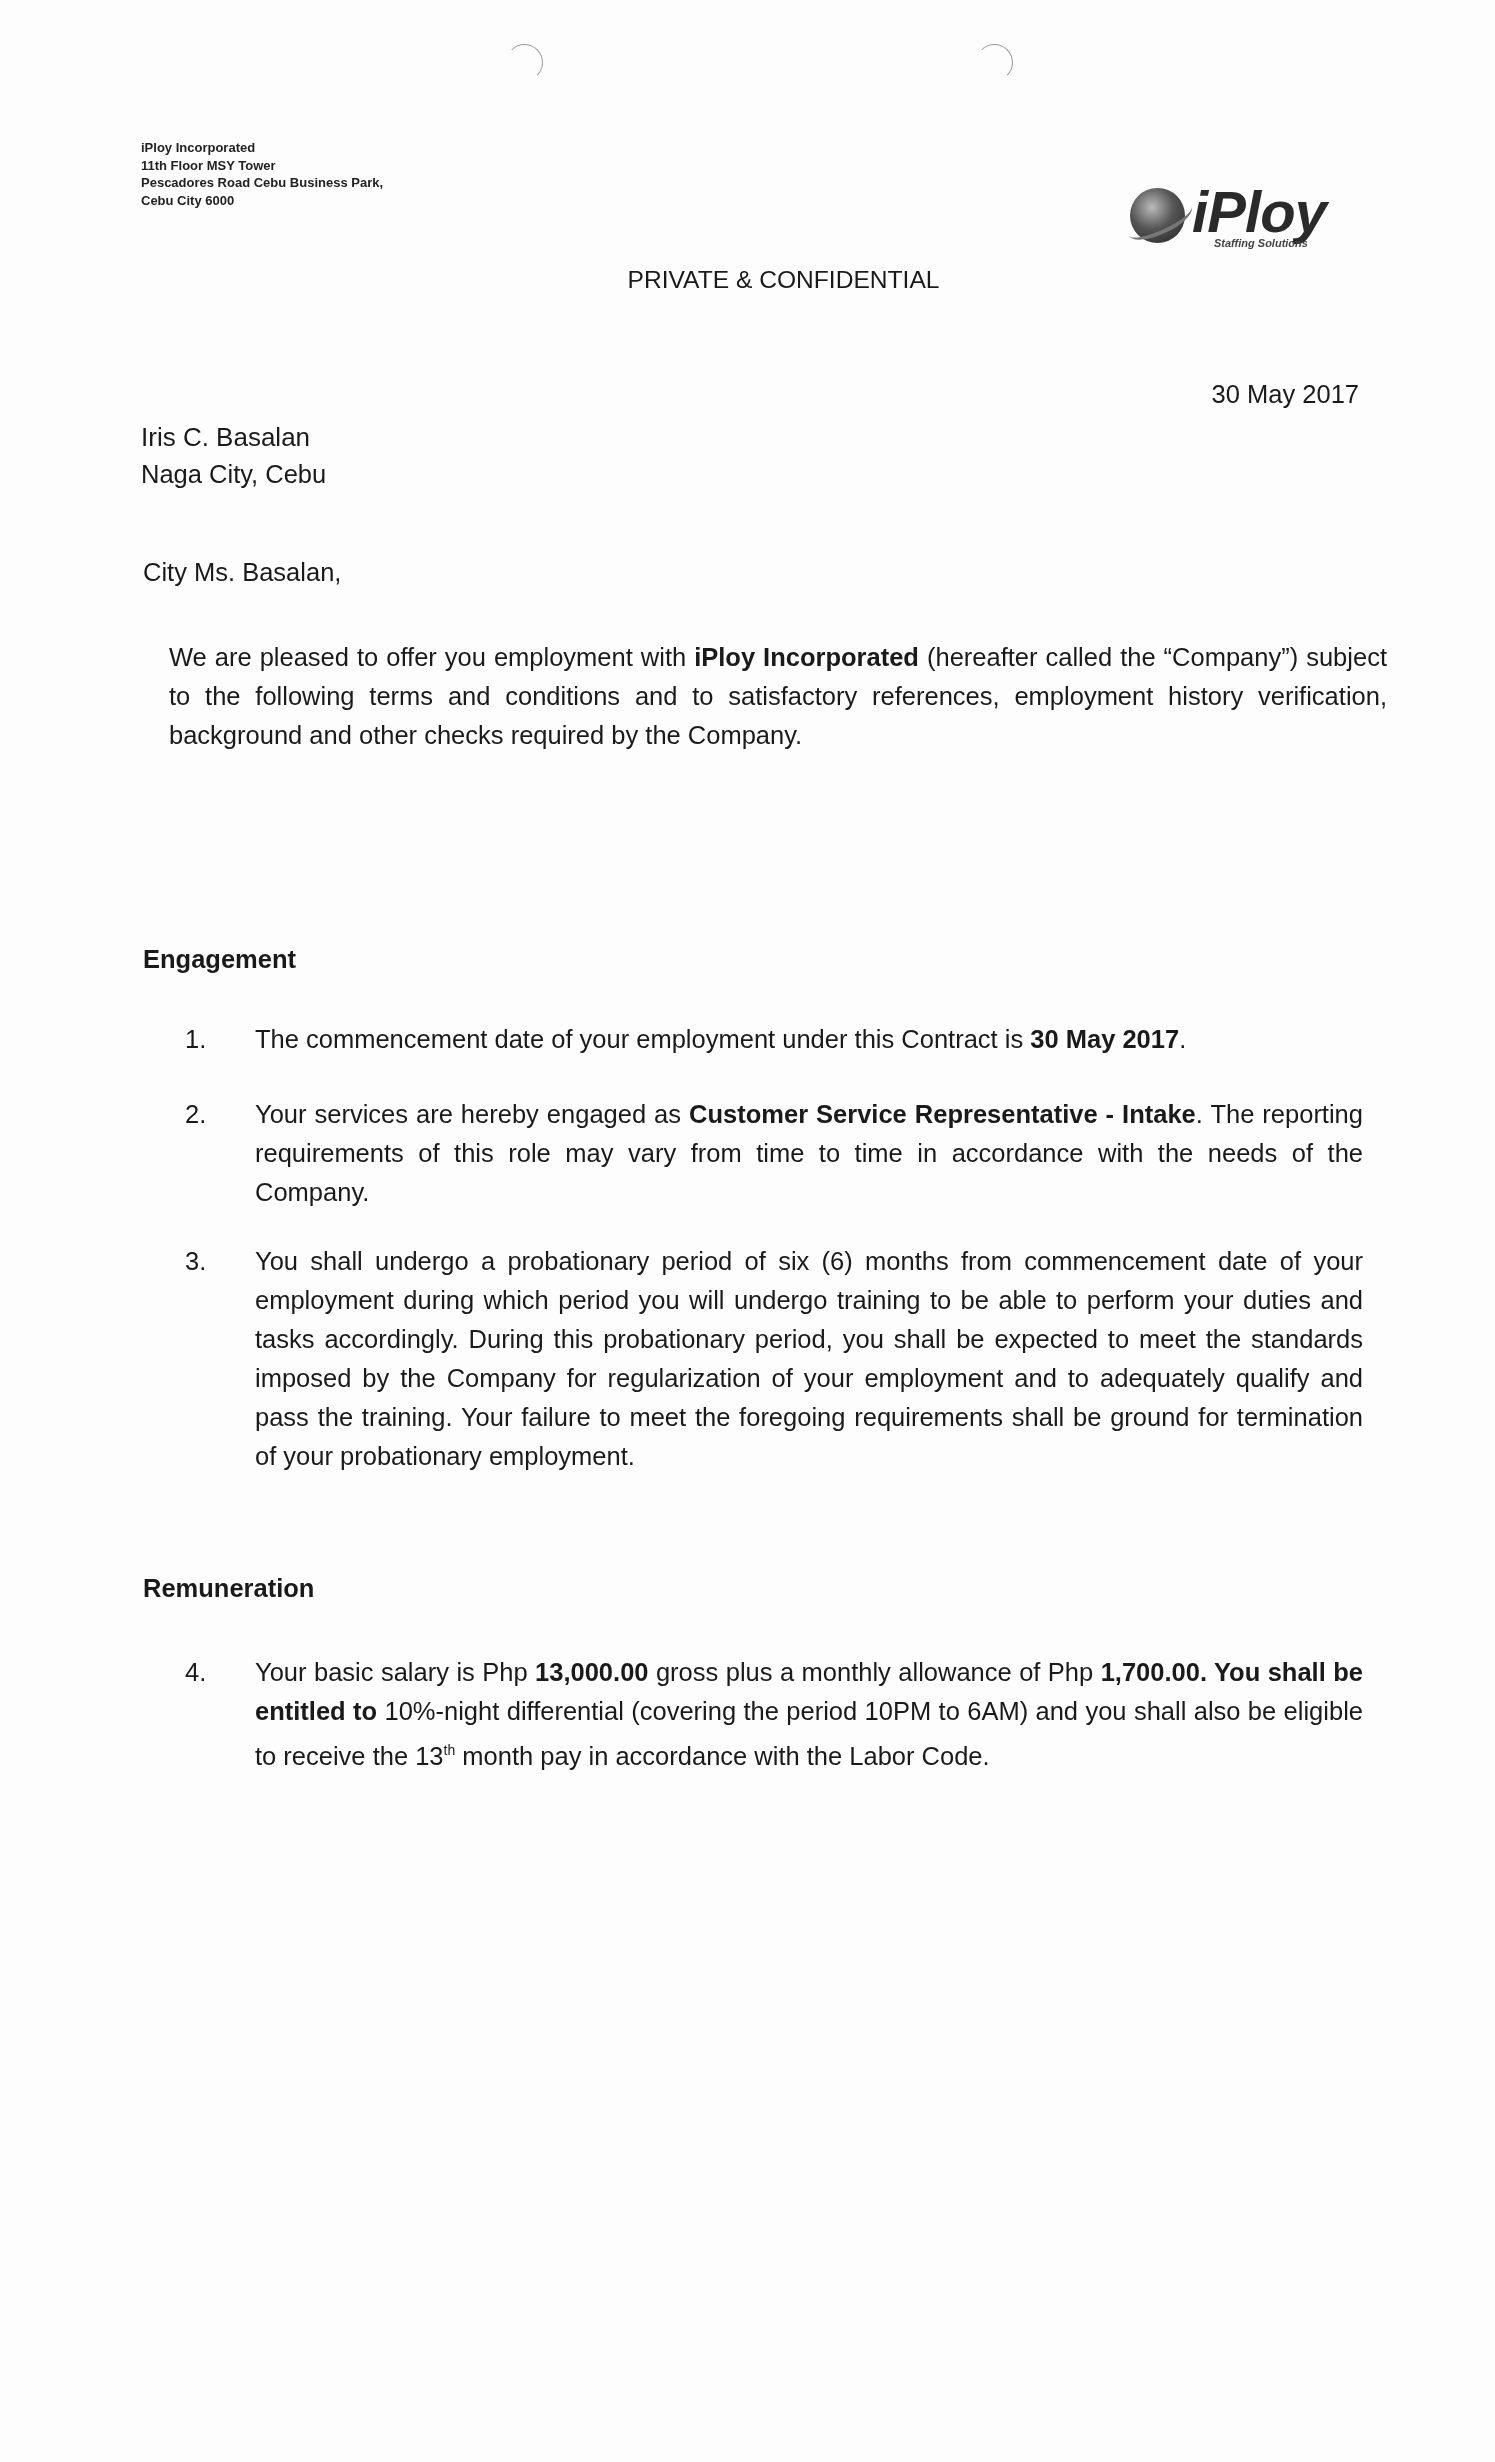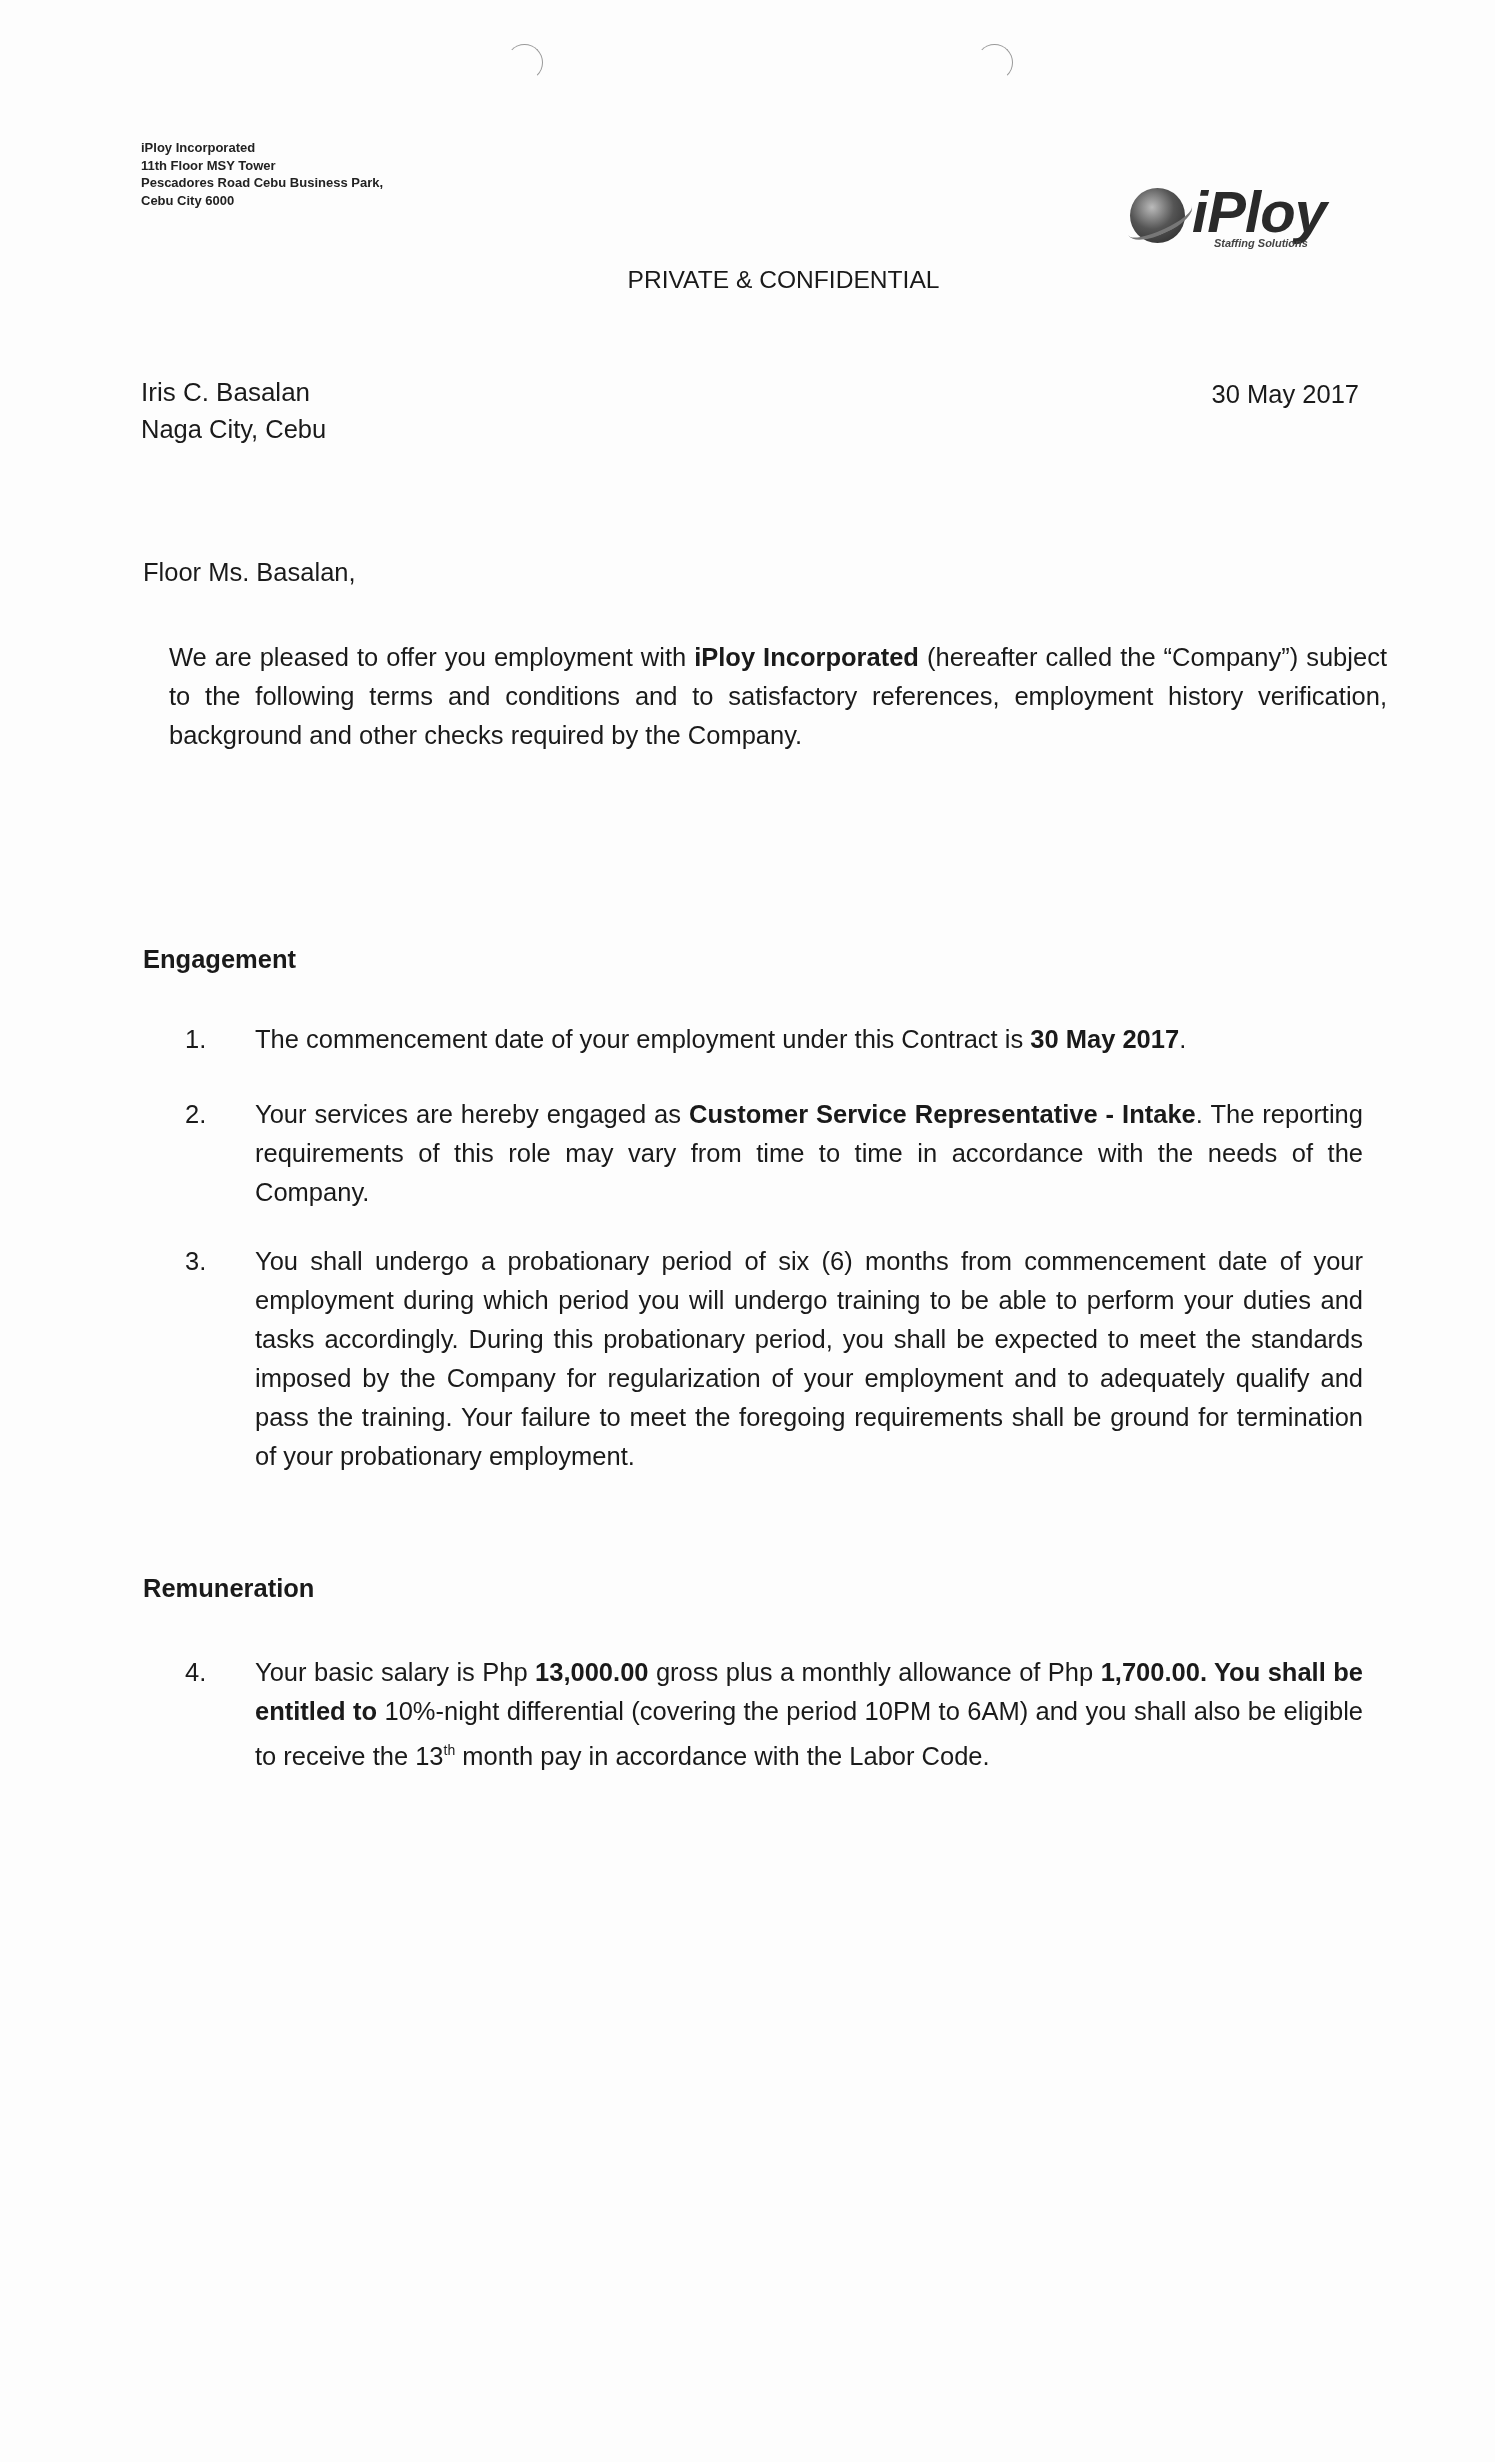--- a/index.html
+++ b/index.html
@@ -20,21 +20,21 @@
   }
   .logo .brand {
     position: absolute; left: 62px; top: -3.5px; font-size: 58px; font-weight: bold; font-style: italic;
     color: #2a2a2a; letter-spacing: -0.9px;
   }
   .logo .tagline {
     position: absolute; left: 84px; top: 56px; font-size: 11px; font-weight: bold; font-style: italic; color: #444;
   }
   .conf { position: absolute; left: 0; width: 1495px; top: 266px; text-align: center; font-size: 24.6px; margin-left: 36px; }
   .recipient { position: absolute; left: 141px; top: 374px; font-size: 25.5px; line-height: 37px; }
-  .recipient .name { font-size: 26px; }
+  .recipient .name { font-size: 26px; margin-top: 45px; }
   .date { position: absolute; right: 136px; top: 380px; font-size: 25.5px; }
   .salutation { position: absolute; left: 143px; top: 558px; font-size: 25.5px; }
   .para { position: absolute; left: 143px; width: 1218px; font-size: 25.5px; line-height: 39px; text-align: justify; }
   .p1 { top: 638px; margin-left: 26px; }
   .p2 { top: 794px; }
   .heading { position: absolute; left: 143px; font-size: 25.5px; font-weight: bold; }
   .h1 { top: 945px; }
   .h2 { top: 1574px; text-align: center; }
   .item { position: absolute; left: 185px; width: 1178px; font-size: 25.5px; line-height: 39px; text-align: justify; }
   .item .num { position: absolute; left: 0; top: 0; }
@@ -69,21 +69,21 @@
   </div>
 
   <div class="conf">PRIVATE &amp; CONFIDENTIAL</div>
 
   <div class="recipient">
     <div class="name">Iris C. Basalan</div>
     <div>Naga City, Cebu</div>
   </div>
   <div class="date">30 May 2017</div>
 
-  <div class="salutation">Floor Ms. Basalan,</div>
+  <div class="salutation">City Ms. Basalan,</div>
 
   <div class="para p1"><span>We are pleased to offer you employment with </span><b>iPloy Incorporated</b><span> (hereafter called the “Company”) subject to the following terms and conditions and to satisfactory references, employment history verification, background and other checks required by the Company.</span></div>
 
 
   <div class="heading h1">Engagement</div>
 
   <div class="item i1">
     <span class="num">1.</span>
     <span class="txt"><span>The commencement date of your employment under this Contract is </span><b>30 May 2017</b><span>.</span></span>
   </div>

